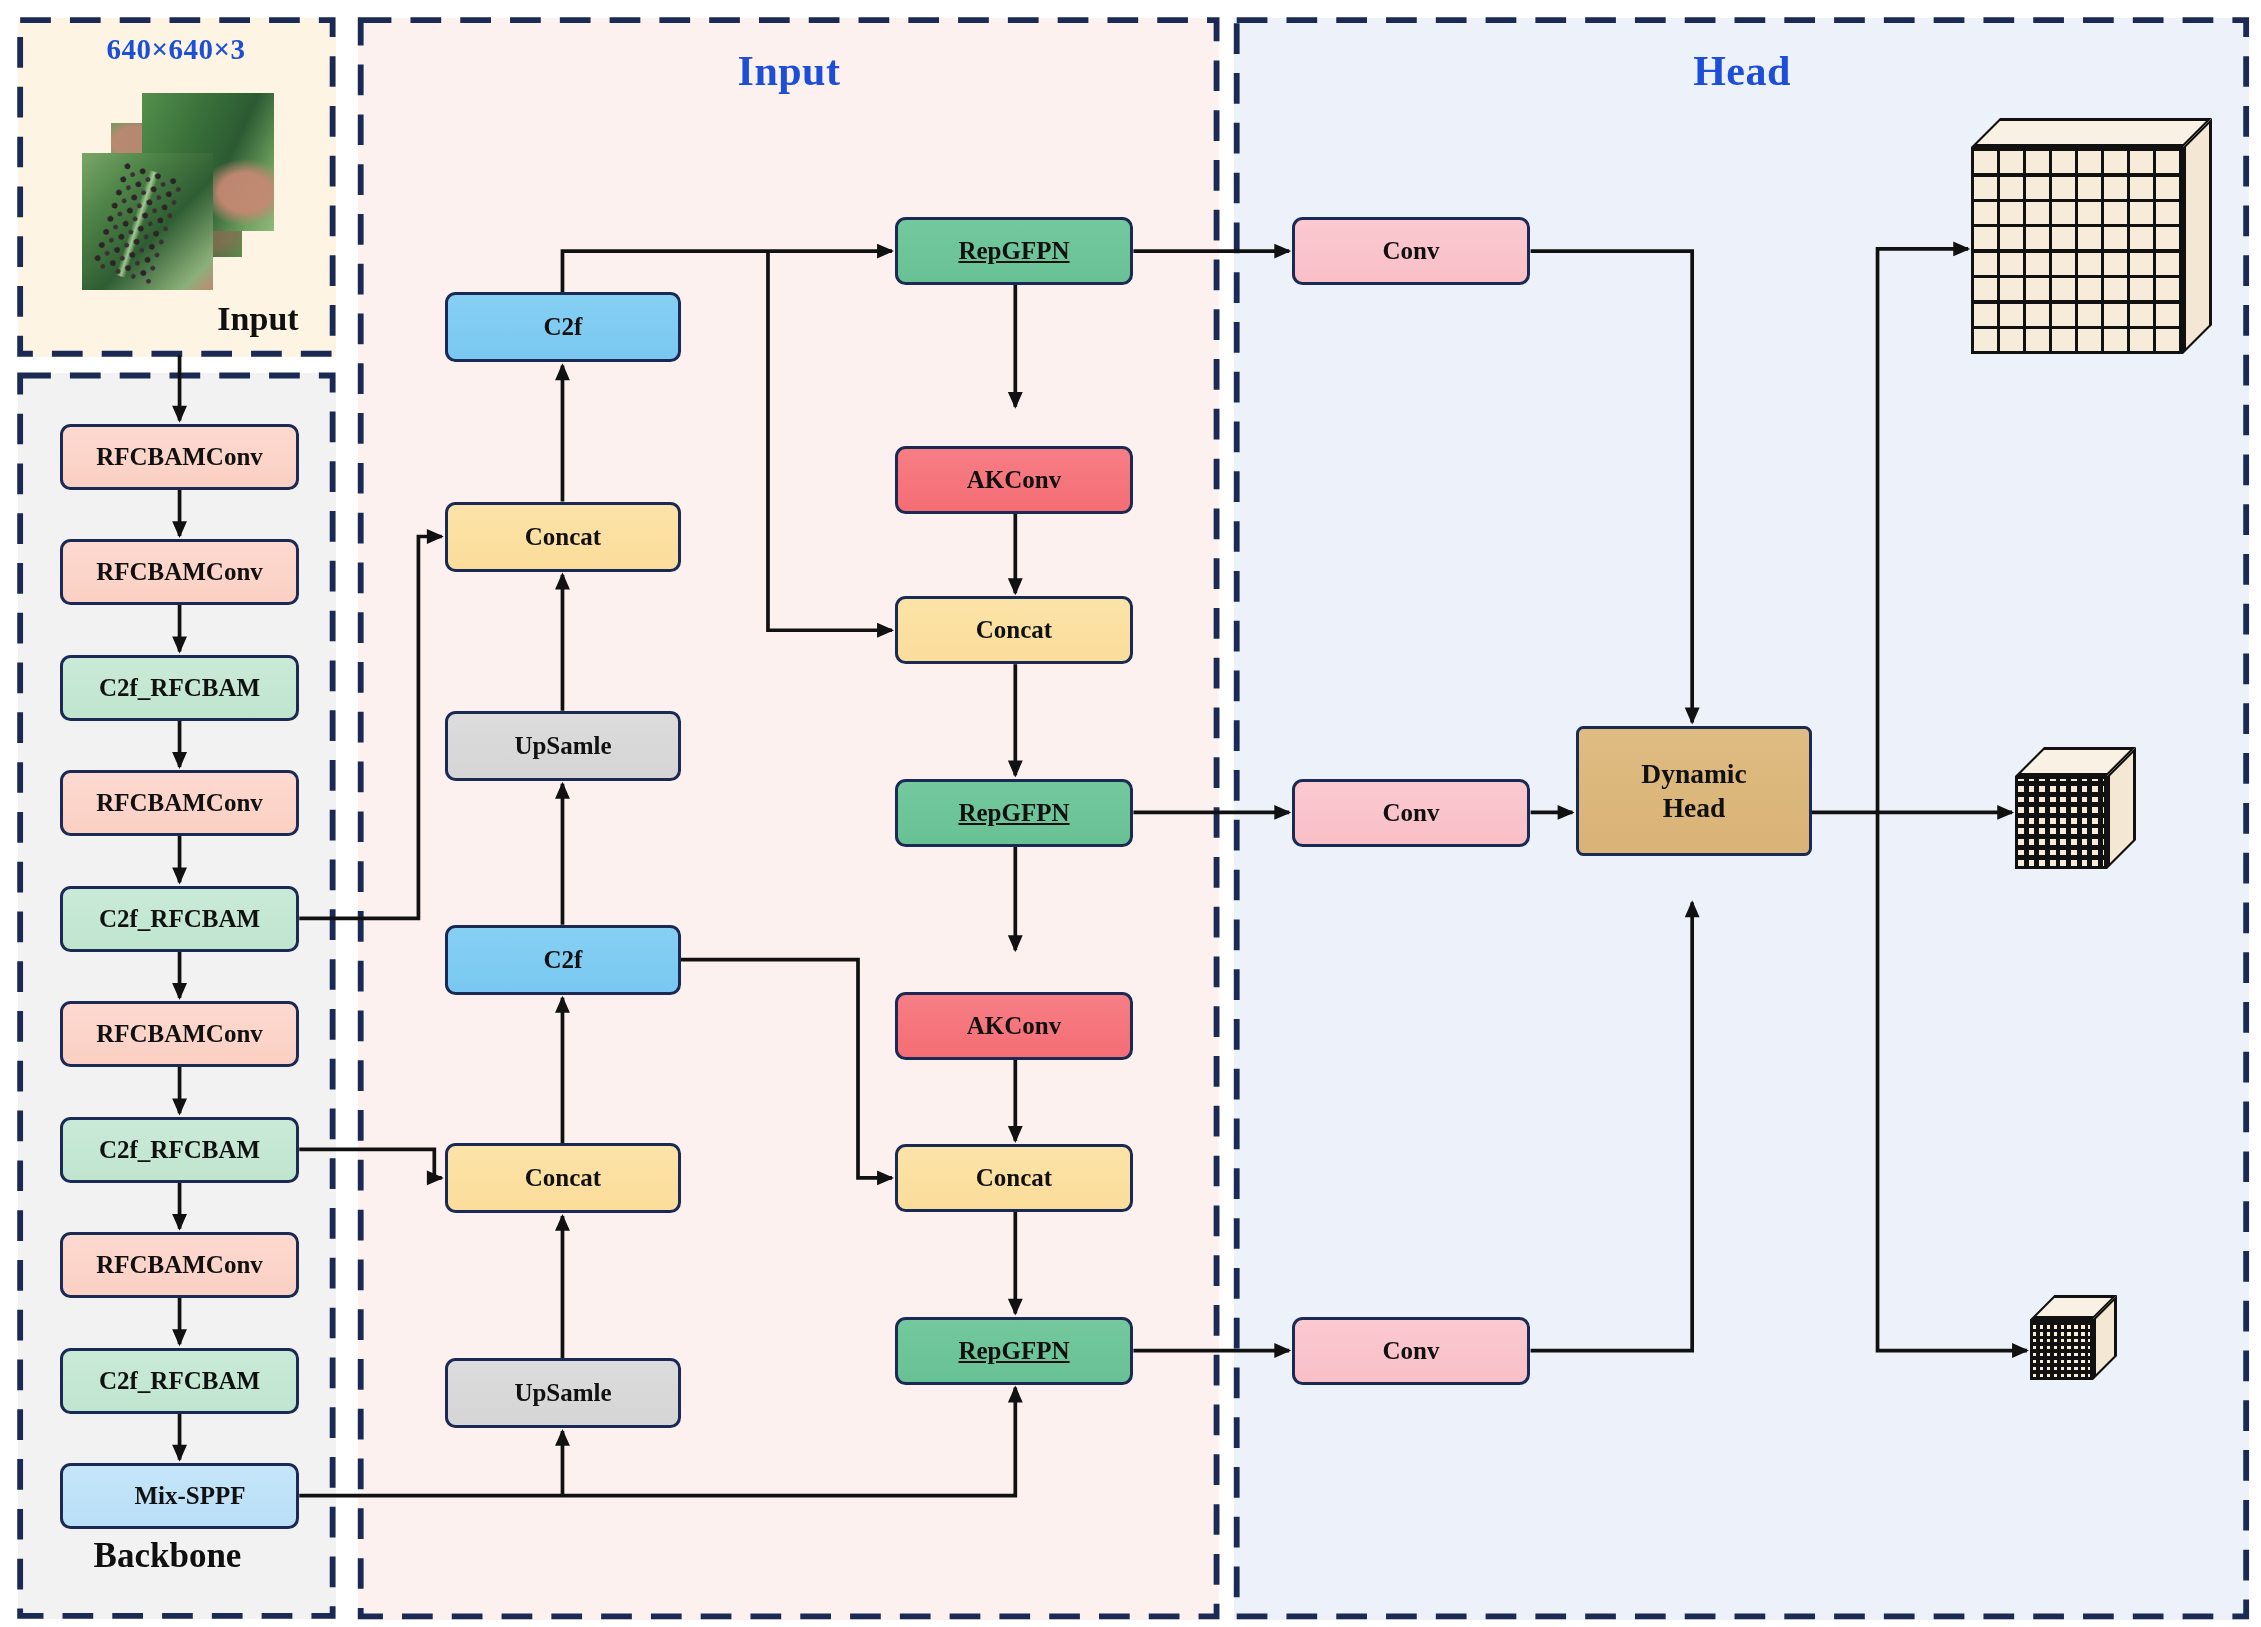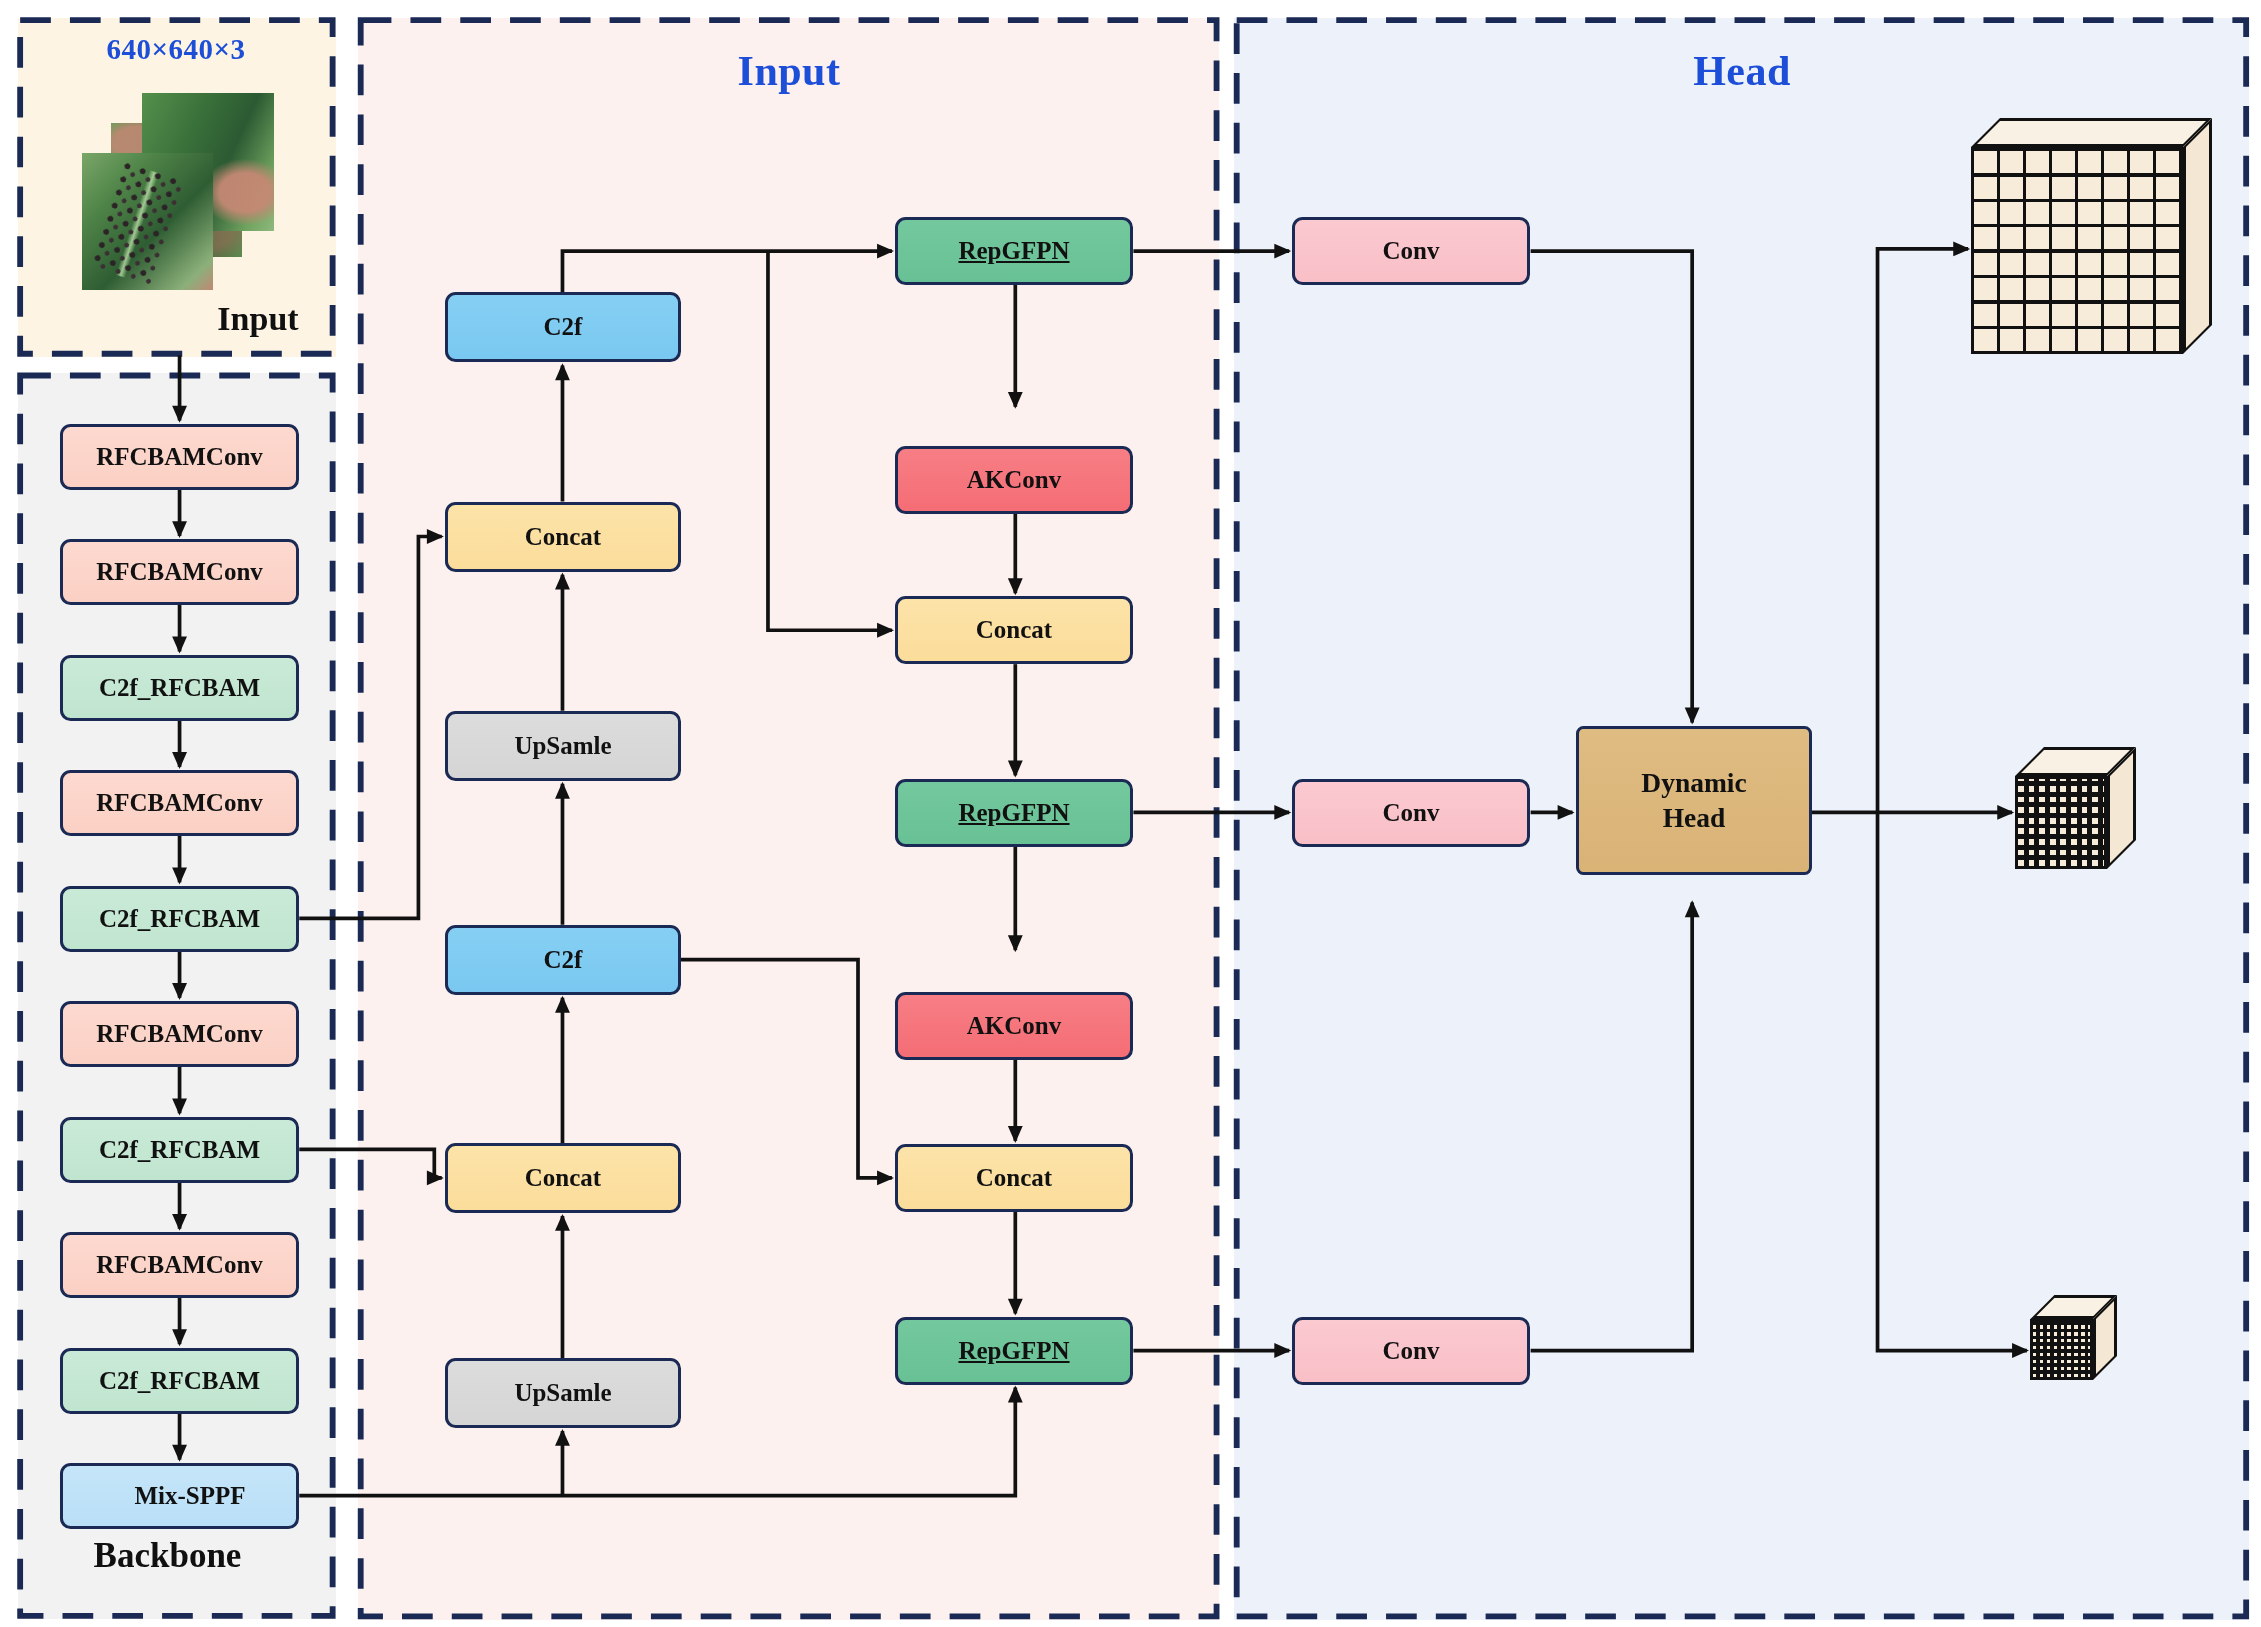--- a/index.html
+++ b/index.html
@@ -208,21 +208,21 @@
 <div class="node fill-akconv" style="left:895px;top:407px;width:238px;height:68px;">AKConv</div>
 <div class="node fill-concat" style="left:895px;top:596px;width:238px;height:68px;">Concat</div>
 <div class="node fill-repgfpn" style="left:895px;top:779px;width:238px;height:68px;">RepGFPN</div>
 <div class="node fill-akconv" style="left:895px;top:953px;width:238px;height:68px;">AKConv</div>
 <div class="node fill-concat" style="left:895px;top:1144px;width:238px;height:68px;">Concat</div>
 <div class="node fill-repgfpn" style="left:895px;top:1317px;width:238px;height:68px;">RepGFPN</div>
 
 <div class="node fill-conv" style="left:1292px;top:217px;width:238px;height:68px;">Conv</div>
 <div class="node fill-conv" style="left:1292px;top:779px;width:238px;height:68px;">Conv</div>
 <div class="node fill-conv" style="left:1292px;top:1317px;width:238px;height:68px;">Conv</div>
-<div class="node fill-dh" style="left:1576px;top:726px;width:236px;height:149px;border-radius:7.4px;">Dynamic
+<div class="node fill-dh" style="left:1576px;top:726px;width:236px;height:130px;border-radius:7.4px;">Dynamic
 Head</div>
 
 <div class="cube" id="grid-large" style="left:1971px;top:147px;width:212px;height:207px;">
   <div class="face-top"></div>
   <div class="face-side"></div>
   <div class="face-front"></div>
 </div>
 <div class="cube" id="grid-medium" style="left:2015px;top:776px;width:92px;height:93px;">
   <div class="face-top"></div>
   <div class="face-side"></div>

